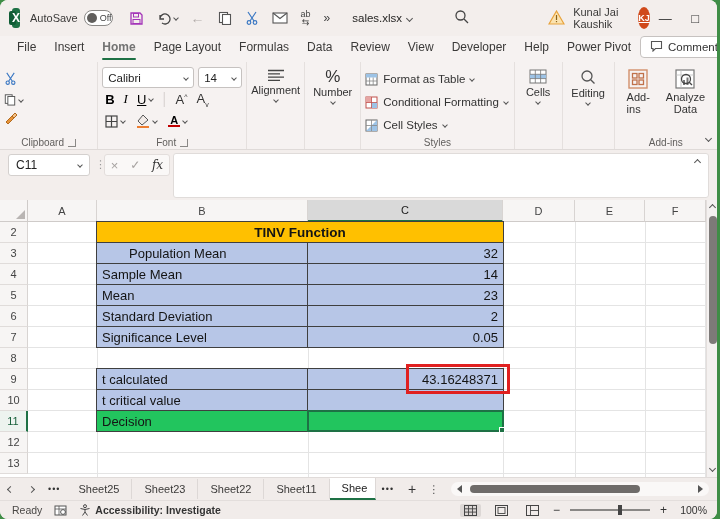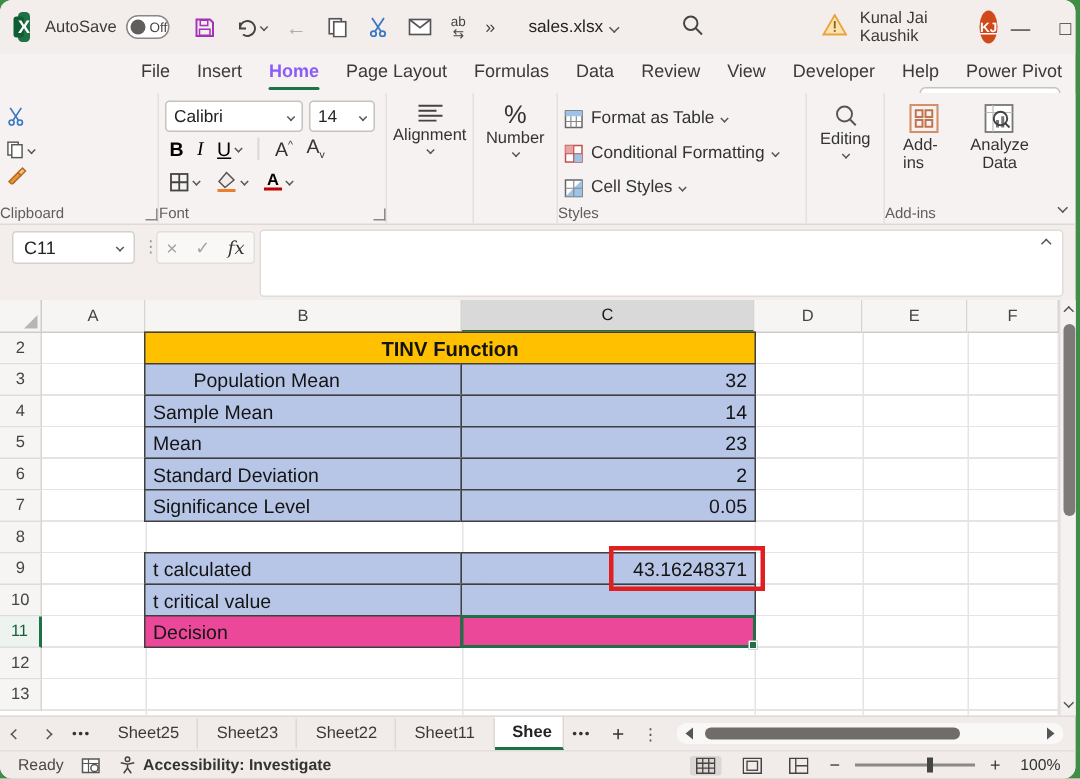--- a/index.html
+++ b/index.html
@@ -15,42 +15,42 @@
   .knob { width:10px; height:10px; border-radius:50%; background:#605e5c; margin-left:2px; }
   .toggle .off { font-size:9px; color:#444; margin-left:3px; }
   .qat { display:flex; align-items:center; gap:13px; margin-left:6px; color:#444; }
   .qat svg { display:block; }
   .back-arrow { color:#b3adab; font-size:14px; }
   .ab-ico { font-size:9px; line-height:8px; text-align:center; color:#444; }
   .overflow-gl { font-size:12px; color:#444; }
   .fname { margin-left:22px; font-size:11.5px; color:#252423; display:flex; align-items:center; gap:5px; }
   .search-zone { margin-left:42px; }
   .warn-zone { margin-left:78px; display:flex; align-items:center; gap:8px; }
-  .avatar { width:22px; height:22px; border-radius:50%; background:#d0491b; color:#fff; font-size:9px; font-weight:bold; display:flex; align-items:center; justify-content:center; margin-left:23px;text-decoration:underline; }
+  .avatar { width:22px; height:22px; border-radius:50%; background:#d0491b; color:#fff; font-size:9px; font-weight:bold; display:flex; align-items:center; justify-content:center; margin-left:8px;text-decoration:underline; }
   .winbtns { margin-left:auto; display:flex; }
   .winbtn { width:30px; height:36px; display:flex; align-items:center; justify-content:center; font-size:13px; color:#333; }
 
   .cv { display:inline-block; width:5px; height:5px; border-right:1.3px solid #555; border-bottom:1.3px solid #555; transform:rotate(45deg); }
   .cv.up { transform:rotate(-135deg); }
   .cv.left { transform:rotate(135deg); }
   .cv.right { transform:rotate(-45deg); }
   .cv.sm { width:4px; height:4px; }
 
   
-  .tabrow { position:absolute; top:36px; left:0; right:0; height:26px; display:flex; align-items:flex-end; font-size:12px; color:#3b3a39;flex-direction:column; }
+  .tabrow { position:absolute; top:36px; left:0; right:0; height:26px; display:flex; align-items:flex-start; font-size:12px; color:#3b3a39; }
   .rtab { padding:4px 9px; position:relative; white-space:nowrap; }
-  .rtab.active { font-weight:bold; color:#8b5cf6; }
+  .rtab.active { font-weight:bold; color:#737373; }
   .rtab.active::after { content:""; position:absolute; left:9px; right:9px; bottom:-2px; height:2.5px; background:#1E7145; border-radius:2px; }
   .tab-right { margin-left:auto; display:flex; align-items:center; gap:8px; margin-right:10px; }
   .comments-btn { display:flex; align-items:center; gap:5px; border:1px solid #c6c2c0; background:#fff; border-radius:4px; height:22px; padding:0 9px; font-size:11.5px; color:#333; }
 
   
   .ribbon { position:absolute; top:62px; left:0; right:0; height:88px; background:#f6f2f1; border-bottom:1px solid #dfdad8; display:flex; }
   .grp { position:relative; border-right:1px solid #e5e0de; padding:5px 4px 14px; display:flex; }
-  .grp-label { position:absolute; bottom:1px; left:0; right:0; text-align:center; font-size:10px; color:#605e5c; display:flex; justify-content:space-between; align-items:center; gap:4px; }
+  .grp-label { position:absolute; bottom:1px; left:0; right:0; text-align:center; font-size:10px; color:#605e5c; display:flex; justify-content:center; align-items:center; gap:4px; }
   .launcher { width:8px; height:8px; border-right:1.2px solid #8a8886; border-bottom:1.2px solid #8a8886; position:relative; }
   .bigbtn { display:flex; flex-direction:column; align-items:center; justify-content:center; gap:2px; padding:2px 7px; font-size:11px; color:#333; }
   .minirow { display:flex; align-items:center; gap:6px; height:22px; padding:0 3px; }
   .fontsel { display:flex; align-items:center; justify-content:space-between; border:1px solid #c6c2c0; background:#fff; border-radius:3px; height:21px; font-size:11.5px; color:#222; padding:0 5px; }
   .fmt-b { font-weight:bold; font-size:13px; }
   .fmt-i { font-style:italic; font-family:"Liberation Serif", serif; font-size:13px; }
   .fmt-u { text-decoration:underline; font-size:13px; }
   .grow-a { font-size:13px; color:#333; }
   .stylebtn { display:flex; align-items:center; gap:5px; font-size:11.5px; color:#333; height:21px; }
   .stackbtn { display:flex; flex-direction:column; align-items:center; font-size:11px; color:#333; gap:2px; padding:2px 8px; }
@@ -74,34 +74,34 @@
   .colhead { position:absolute; top:0; height:22px; background:#f7f5f4; border-right:1px solid #d8d4d2; border-bottom:1px solid #cfcbc9; font-size:11px; color:#444; display:flex; align-items:center; justify-content:center; }
   .colhead.sel { background:#d9d9d9; border-bottom:2px solid #1E7145; color:#1a1a1a; }
   .rowhead { position:absolute; left:0; width:28px; height:21px; background:#f7f5f4; border-right:1px solid #d8d4d2; border-bottom:1px solid #e0dcda; font-size:11px; color:#444; display:flex; align-items:center; justify-content:center; }
   .rowhead.sel { background:#edf3ef; border-right:2px solid #1E7145; color:#17603a; }
   .gridbg { position:absolute; left:28px; top:22px; width:678px; height:255px; background:repeating-linear-gradient(to bottom, transparent 0 20px, #e4e4e4 20px 21px); }
   .vline { position:absolute; top:22px; height:255px; width:1px; background:#e4e4e4; }
   .tcell { position:absolute; height:22px; border:1px solid #3f3f3f; font-size:13px; color:#141414; display:flex; align-items:center; padding:0 5px; background:#b7c6e7; }
   .tcell.lbl { justify-content:flex-start; }
   .tcell.val { justify-content:flex-end; }
   .title-cell { background:#FFC000; font-weight:bold; justify-content:center; font-size:13.5px; }
-  .dec { background:#ec4899; }
+  .dec { background:#22c55e; }
   .redbox { position:absolute; left:406px; top:164px; width:104px; height:30px; border:3px solid #e02020; z-index:6; }
   .selbox { position:absolute; left:307px; top:210px; width:197px; height:22px; border:2px solid #1E7145; z-index:5; }
   .handle { position:absolute; right:-3px; bottom:-3px; width:6px; height:6px; background:#1E7145; border:1px solid #fff; }
   .vscroll { position:absolute; right:0; top:0; width:12px; height:277px; background:#f4f1f0; border-left:1px solid #e3dedc; }
   .vthumb { position:absolute; left:2px; top:16px; width:8px; height:128px; background:#7d7a78; border-radius:5px; }
   .varrow { position:absolute; left:3px; }
 
   
   .tabsbar { position:absolute; top:477px; left:0; right:0; height:23px; background:#f1ecea; border-top:1px solid #e0dbd9; display:flex; align-items:center; font-size:11px; color:#3b3a39; }
   .navarr { padding:0 8px; display:flex; align-items:center; }
   .dots3 { padding:0 6px; letter-spacing:1px; color:#333; font-size:9px; }
   .stab { padding:4px 12px; border-right:1px solid #ddd8d6; white-space:nowrap; }
-  .stab.active { background:#fff; font-weight:bold; color:#222; border-bottom:2px solid #1E7145; max-width:46px; overflow:hidden; }
+  .stab.active { background:#fff; font-weight:normal; color:#222; border-bottom:2px solid #1E7145; max-width:46px; overflow:hidden; }
   .addsheet { padding:0 8px; font-size:14px; color:#333; }
   .vdots { color:#555; padding:0 4px; }
   .hscroll { position:absolute; right:8px; top:4px; width:258px; height:14px; background:#faf8f7; border-radius:7px; display:flex; align-items:center; }
   .htri { width:0; height:0; border-top:4px solid transparent; border-bottom:4px solid transparent; }
   .hthumb { height:8px; width:170px; background:#6f6c6a; border-radius:4px; margin-left:8px; }
 
   
   .statusbar { position:absolute; top:500px; left:0; right:0; height:19px; background:#f1ecea; border-top:1px solid #e3dedc; display:flex; align-items:center; font-size:10.5px; color:#4a4846; }
   .sb-item { margin-left:12px; display:flex; align-items:center; gap:4px; }
   .sb-acc { font-weight:bold; color:#333; }
@@ -347,20 +347,31 @@
             <path d="M1 6.5 H12 M6.5 1 V12" stroke="#888" stroke-width="0.8"></path>
           </svg>
         <span>Cell Styles</span>
           <span class="cv sm"></span>
       </div>
       <div class="grp-label">
           <span>Styles</span>
         </div>
     </div>
 
+    <div class="grp" style="width:48px;justify-content:center">
+      <div class="stackbtn">
+        <svg width="18" height="15" viewBox="0 0 18 15">
+            <rect x="1" y="1" width="16" height="13" fill="#fff" stroke="#777"></rect>
+            <rect x="1" y="5.3" width="16" height="4.3" fill="#9dc3e6"></rect>
+            <path d="M1 5.3 H17 M1 9.6 H17 M6.3 1 V14 M11.6 1 V14" stroke="#777" stroke-width="0.8"></path>
+          </svg>
+        <span>Cells</span>
+        <span class="cv sm"></span>
+      </div>
+    </div>
 
     <div class="grp" style="width:52px;justify-content:center">
       <div class="stackbtn">
         <svg width="16" height="16" viewBox="0 0 16 16">
             <circle cx="7" cy="7" r="5" fill="none" stroke="#555" stroke-width="1.3"></circle>
             <path d="M10.7 10.7 L14.5 14.5" stroke="#555" stroke-width="1.3"></path>
           </svg>
         <span>Editing</span>
         <span class="cv sm"></span>
       </div>

